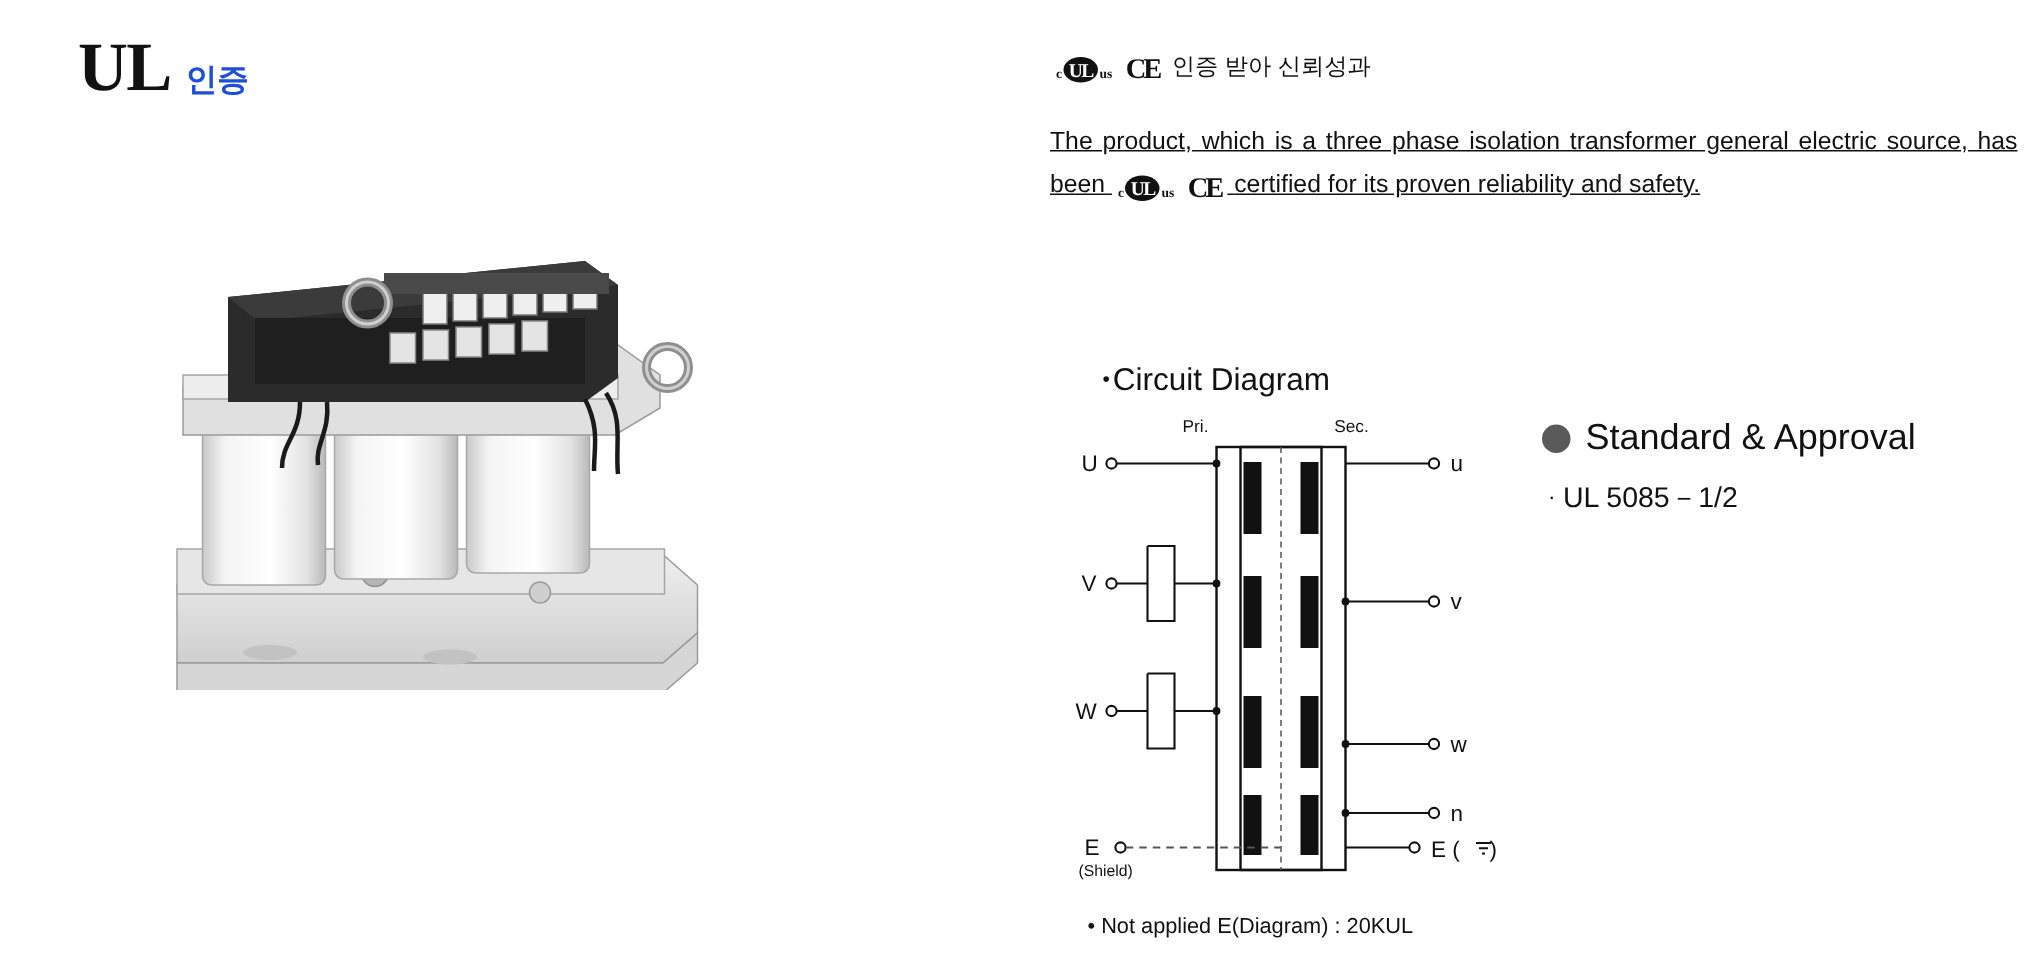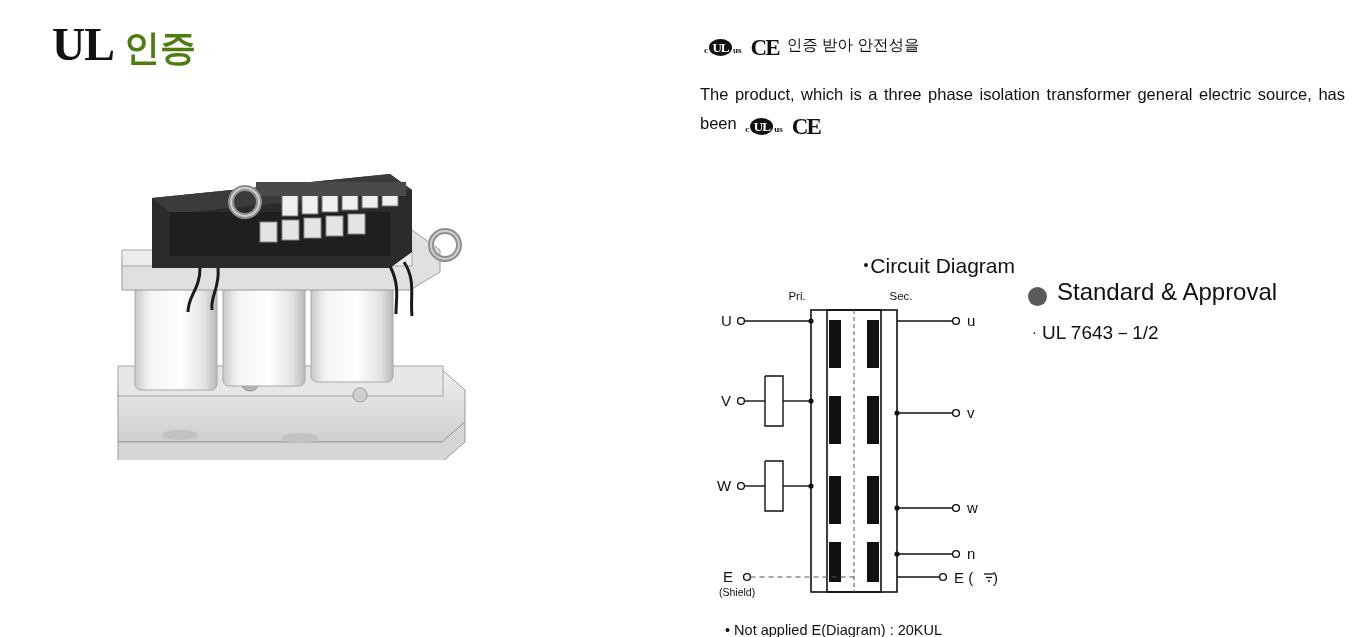--- a/index.html
+++ b/index.html
@@ -26,23 +26,23 @@
     gap: 10px;
   }
   #page-title .ul-mark {
     font-family: "Liberation Serif", serif;
     font-weight: bold;
     font-size: 46px;
     letter-spacing: -1px;
     color: #111;
   }
   #page-title .ko {
-    font-size: 36px;
-    font-weight: bold;
-    color: #4d7c0f;
+    font-size: 21px;
+    font-weight: bold;
+    color: #1d4ed8;
   }
 
   
   #product-photo {
     position: absolute;
     left: 60px;
     top: 90px;
     width: 440px;
     height: 370px;
   }
@@ -59,20 +59,21 @@
     line-height: 30px;
     color: #111;
     margin: 0 0 20px 0;
   }
   .para-en {
     font-size: 16.5px;
     line-height: 29px;
     color: #111;
     margin: 0;
     text-align: justify;
+    text-decoration: underline;
   }
   .inline-marks {
     display: inline-flex;
     align-items: center;
     gap: 9px;
     vertical-align: -3px;
     margin: 0 4px;
   }
 
   
@@ -102,33 +103,32 @@
     letter-spacing: -1px;
   }
   .ul-logo .us {
     font-size: 9px;
     font-weight: bold;
     margin-left: 1px;
     margin-bottom: 1px;
   }
   .ce-mark {
     font-family: "Liberation Serif", serif;
-    font-size: 23px;
+    font-size: 19px;
     font-weight: bold;
     letter-spacing: -2px;
     line-height: 1;
   }
 
   
   #circuit-section {
     position: absolute;
     left: 735px;
-    top: 254px;
+    top: 242px;
     width: 280px;
-    text-align: right;
   }
   #circuit-title {
     font-size: 21px;
     color: #111;
     margin: 0 0 6px 0;
     white-space: nowrap;
   }
   #circuit-title .bullet {
     font-size: 14px;
     vertical-align: 3px;
@@ -150,21 +150,21 @@
 
   
   #standards {
     position: absolute;
     left: 1028px;
     top: 278px;
     width: 310px;
   }
   #standards .head {
     display: flex;
-    align-items: flex-end;
+    align-items: center;
     gap: 10px;
   }
   #standards .dot {
     width: 19px;
     height: 19px;
     border-radius: 50%;
     background: #5a5a5a;
     display: inline-block;
     flex: none;
   }
@@ -272,33 +272,34 @@
 <div id="right-col">
   <p class="para-ko">
     <span class="inline-marks">
       <span class="ul-logo">
         <span class="c">c</span>
         <span class="circle">UL</span>
         <span class="us">us</span>
       </span>
       <span class="ce-mark">CE</span>
     </span>
-    <span>인증 받아 안전성을</span><br>
+    <span>인증 받아 신뢰성과</span><br>
   </p>
 
   <p class="para-en">
     <span>The product, which is a three phase isolation transformer general electric source, has been</span>
     <span class="inline-marks">
       <span class="ul-logo">
         <span class="c">c</span>
         <span class="circle">UL</span>
         <span class="us">us</span>
       </span>
       <span class="ce-mark">CE</span>
     </span>
+    <span>certified for its proven reliability and safety.</span>
   </p>
 </div>
 
 <div id="circuit-section">
   <div id="circuit-title">
     <span class="bullet">•</span><span>Circuit Diagram</span>
   </div>
 
   <div id="circuit-svg-wrap">
     <svg width="300" height="330" viewBox="0 0 300 330" xmlns="http://www.w3.org/2000/svg" font-family="Liberation Sans, sans-serif">
@@ -384,16 +385,16 @@
   <div id="circuit-note">• Not applied E(Diagram) : 20KUL</div>
 </div>
 
 <div id="standards">
   <div class="head">
     <span class="dot"></span>
     <span class="head-label">Standard &amp; Approval</span>
   </div>
   <ul>
     <li>
-      <span class="b">·</span><span>UL 7643－1/2</span>
+      <span class="b">·</span><span>UL 5085－1/2</span>
     </li>
   </ul>
 </div>
 
 </body></html>

